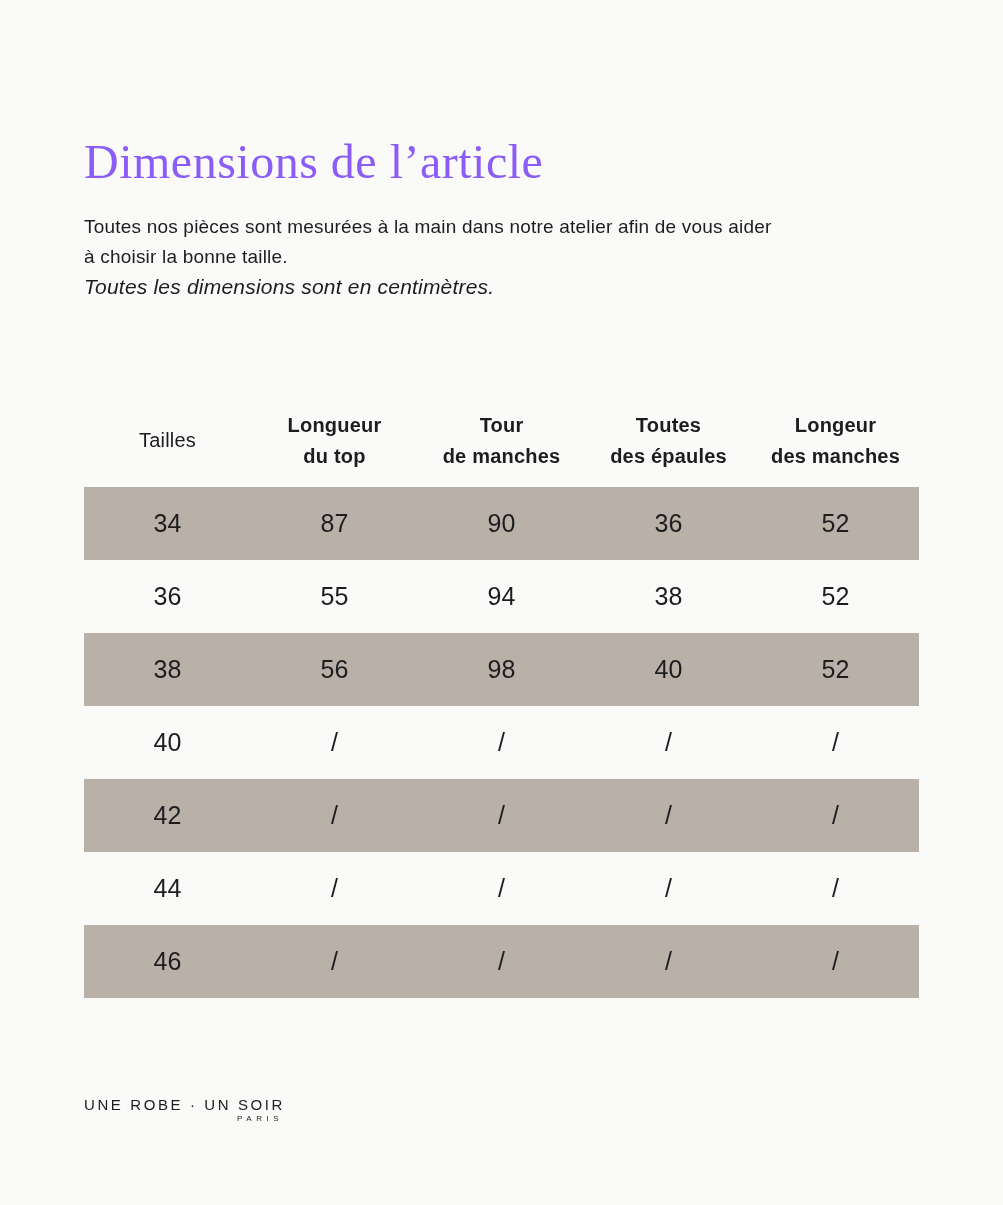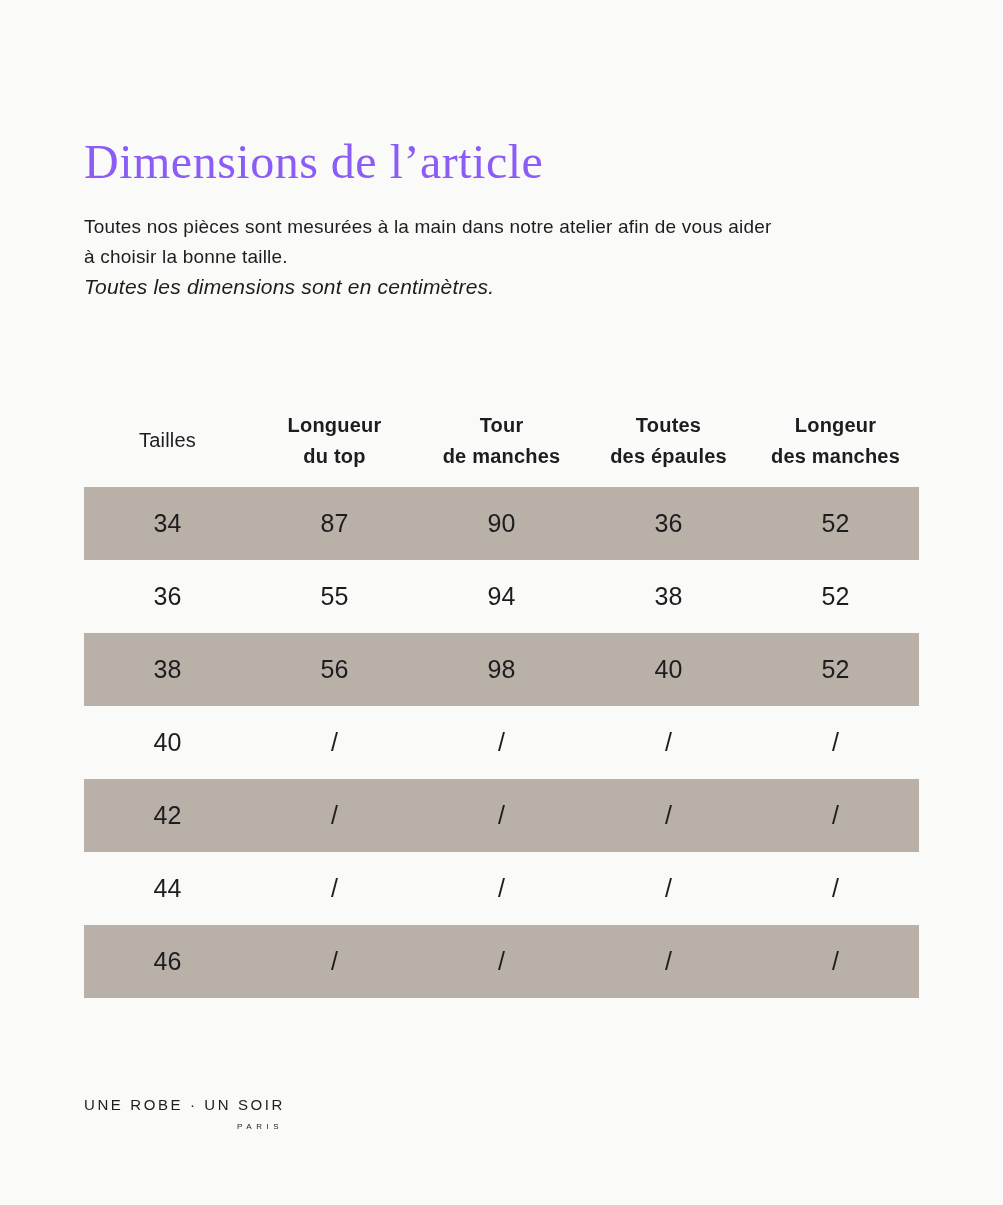--- a/index.html
+++ b/index.html
@@ -79,21 +79,21 @@
     font-size: 15px;
     font-weight: 500;
     letter-spacing: 2.6px;
     white-space: nowrap;
   }
   .brand-city {
     font-size: 8px;
     font-weight: 500;
     letter-spacing: 4.5px;
     text-align: right;
-    margin-top: 9px;
+    margin-top: 1px;
     margin-right: 2px;
   }
 </style>
 </head>
 <body>
 
 <main class="page">
 
   <h1 class="page-title">Dimensions de l’article</h1>
 

